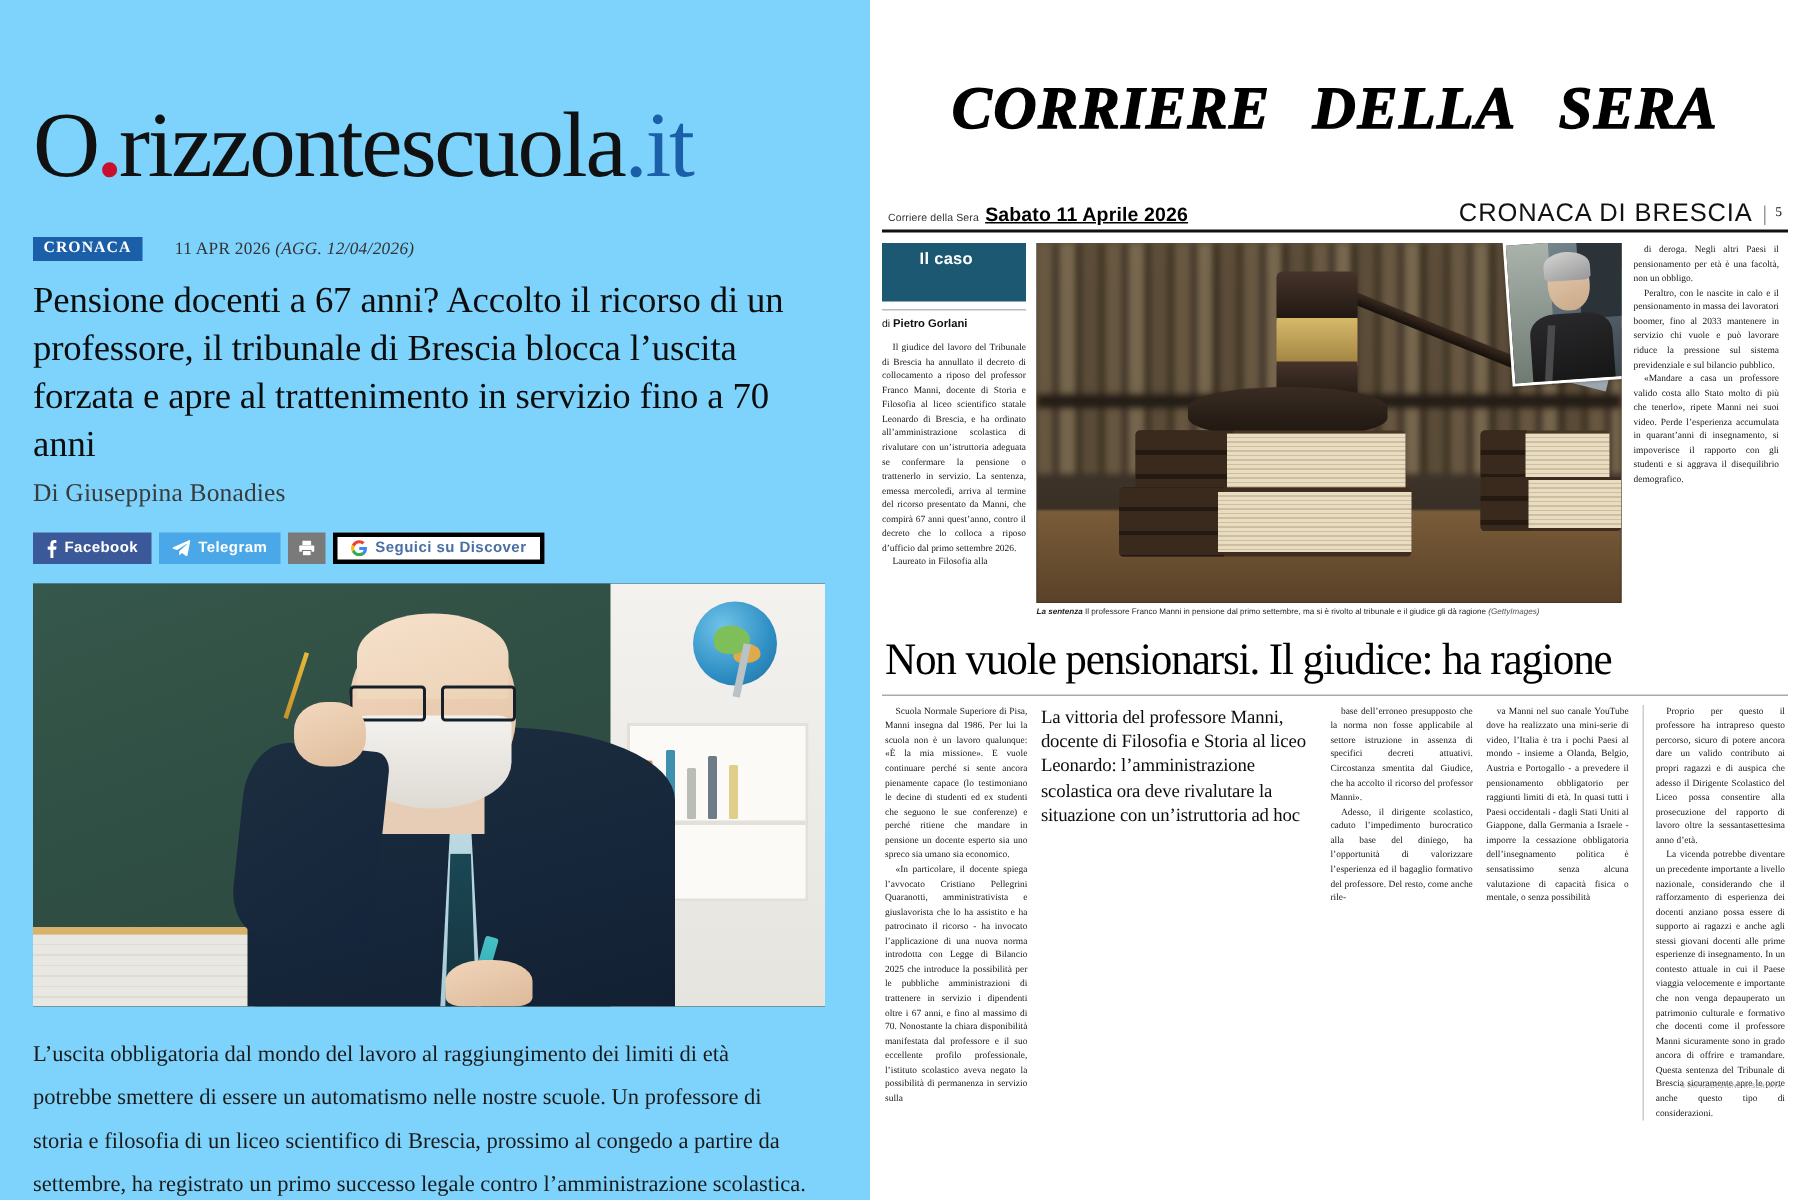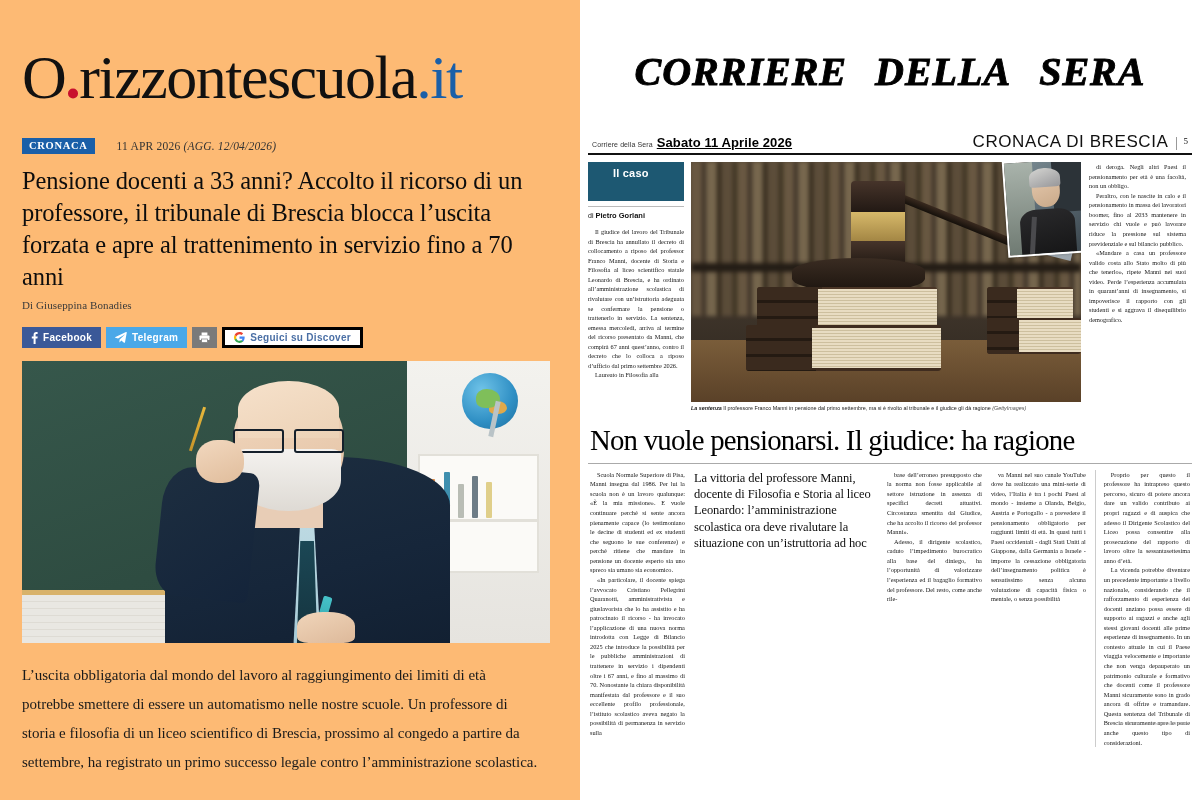--- a/index.html
+++ b/index.html
@@ -10,23 +10,23 @@
     background:#ffffff;
     font-family:"Liberation Serif", serif;
     overflow:hidden;
     position:relative;
   }
   .page { display:flex; width:1200px; height:800px; }
 
   
   .left-pane {
     width:580px; height:800px;
-    padding:46px 20px 0 22px;
+    padding:66px 20px 0 22px;
     position:relative;
-    background:#fdba74;
+    background:#7dd3fc;
   }
   .logo {
     font-family:"Liberation Serif", serif;
     font-size:62px;
     letter-spacing:-1.5px;
     line-height:1.0;
     color:#111;
     white-space:nowrap;
     font-weight:400;
   }
@@ -55,21 +55,21 @@
     margin:11px 0 0 0;
     font-size:24.5px;
     line-height:1.30;
     font-weight:400;
     color:#0d0d0d;
     letter-spacing:-0.1px;
     max-width:528px;
   }
   .byline {
     margin-top:7px;
-    font-size:11px;
+    font-size:17px;
     color:#3a3a3a;
     letter-spacing:0.1px;
   }
 
   .share-row {
     margin-top:16px;
     display:flex; align-items:stretch; gap:5px; height:21px;
   }
   .sbtn {
     display:flex; align-items:center; gap:5px;
@@ -340,21 +340,21 @@
 
   <div class="left-pane">
 
     <div class="logo"><span>O</span><span class="dot-red">.</span><span>rizzontescuola</span><span class="tld">.it</span></div>
 
     <div class="meta-row">
       <span class="badge-cronaca">CRONACA</span>
       <span class="meta-date"><span>11 APR 2026 </span><i>(AGG. 12/04/2026)</i></span>
     </div>
 
-    <h1 class="headline">Pensione docenti a 33 anni? Accolto il ricorso di un professore, il tribunale di Brescia blocca l’uscita forzata e apre al trattenimento in servizio fino a 70 anni</h1>
+    <h1 class="headline">Pensione docenti a 67 anni? Accolto il ricorso di un professore, il tribunale di Brescia blocca l’uscita forzata e apre al trattenimento in servizio fino a 70 anni</h1>
     <div class="byline">Di Giuseppina Bonadies</div>
 
     <div class="share-row">
       <div class="sbtn facebook">
         <svg width="7" height="12" viewBox="0 0 7 12">
           <path fill="#fff" d="M4.6 12V6.5h1.8l.3-2.1H4.6V3c0-.6.2-1 1-1h1V.1C6.4.1 5.8 0 5.1 0 3.6 0 2.6.9 2.6 2.7v1.7H.8v2.1h1.8V12z"></path>
         </svg>
         <span>Facebook</span>
       </div>
       <div class="sbtn telegram">

